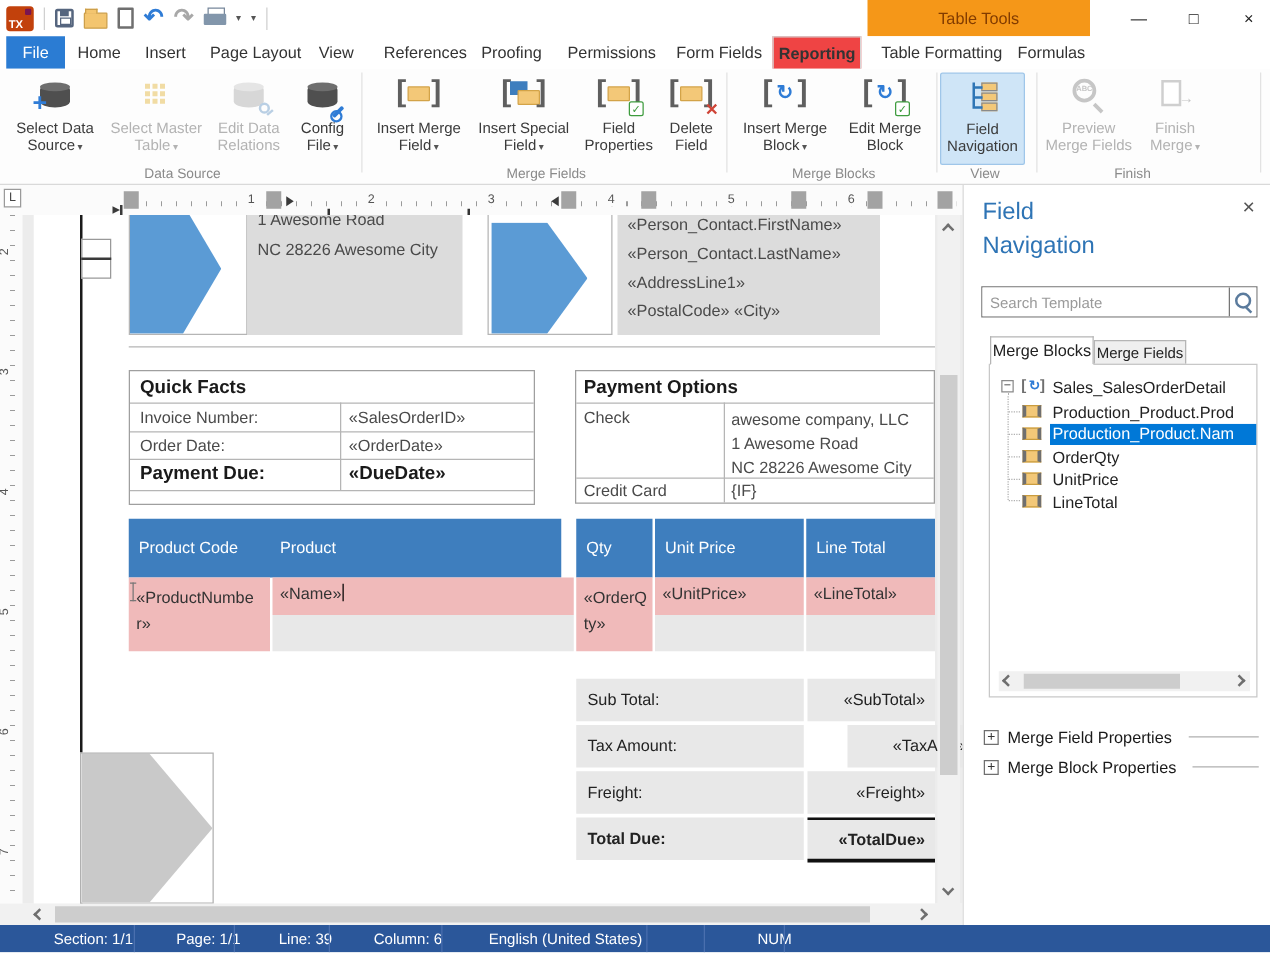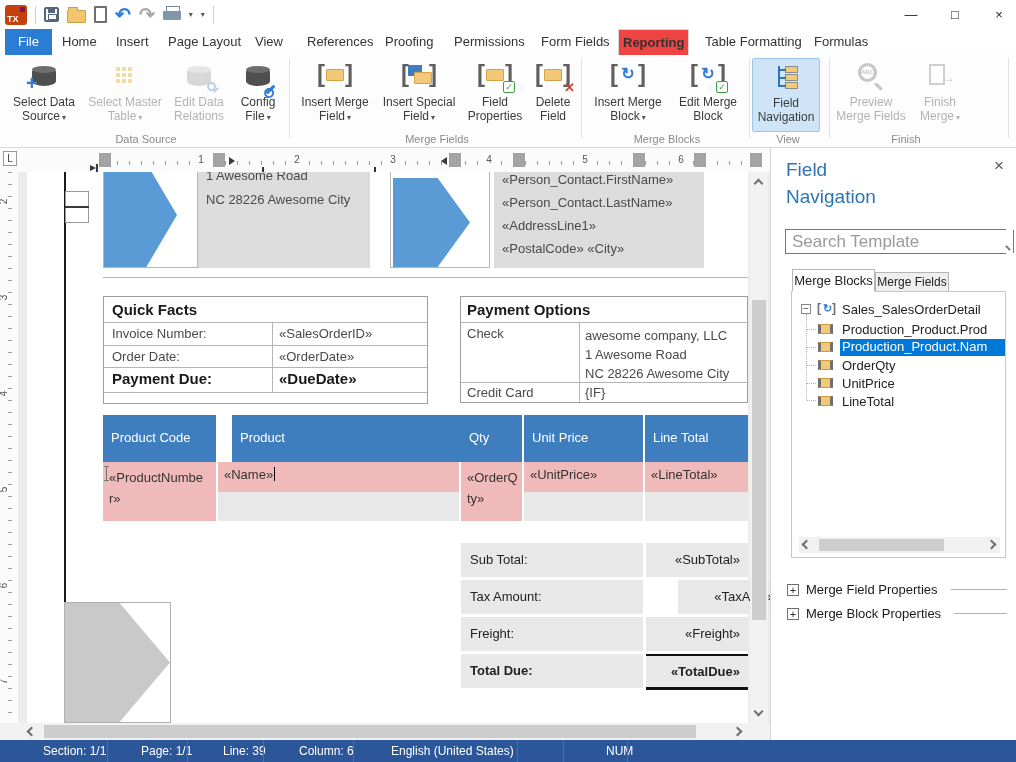--- a/index.html
+++ b/index.html
@@ -129,21 +129,21 @@
   .sb-thumb { position:absolute; background:#cdcdcd; }
   .chev { position:absolute; width:7px; height:7px; border-right:2px solid #6f6f6f; border-bottom:2px solid #6f6f6f; }
   .chev.up { transform:rotate(-135deg); } .chev.down { transform:rotate(45deg); }
   .chev.left { transform:rotate(135deg); } .chev.right { transform:rotate(-45deg); }
 
   
   .rpanel { left:770px; top:148px; width:246px; height:592px; background:#fff; border-left:1px solid #d8d8d8; }
   .p-title { position:absolute; left:15px; top:8px; width:120px; font-size:19px; line-height:27px; color:#2e74b5; }
   .p-close { position:absolute; right:12px; top:8px; font-size:17px; color:#555; cursor:default; }
   .searchbox { position:absolute; left:14px; top:81px; width:221px; height:25px; border:1px solid #767676; background:#fff; display:flex; }
-  .searchbox input { flex:1; border:none; outline:none; font-size:17px; padding-left:6px; color:#8b5cf6; font-family:"Liberation Sans",sans-serif; }
+  .searchbox input { flex:1; border:none; outline:none; font-size:12px; padding-left:6px; color:#8b5cf6; font-family:"Liberation Sans",sans-serif; }
   .searchbox input::placeholder { color:#9a9a9a; }
   .magbtn { width:22px; border-left:1px solid #767676; position:relative; background:#fff; }
   .magbtn::before { content:""; position:absolute; left:4px; top:4px; width:9px; height:9px; border:2px solid #5b7b9d; border-radius:50%; }
   .magbtn::after { content:""; position:absolute; right:3px; bottom:4px; width:6px; height:2px; background:#5b7b9d; transform:rotate(45deg); }
   .ptab { position:absolute; font-size:13px; color:#222; text-align:center; background:#efefef; border:1px solid #b5b5b5; }
   .ptab.sel { background:#fff; border-bottom:1px solid #fff; z-index:2; }
   .treebox { position:absolute; left:20px; top:143px; width:215px; height:267px; border:1px solid #c8c8c8; background:#fff; overflow:hidden; }
   .trow { position:absolute; left:0; width:215px; height:17px; font-size:13px; color:#222; white-space:nowrap; overflow:hidden; }
   .expander { position:absolute; width:10px; height:10px; border:1px solid #8a8a8a; background:#fff; font-size:10px; line-height:8px; text-align:center; color:#444; }
   .brkt { color:#6f6f6f; font-size:12px; font-weight:bold; }
@@ -175,20 +175,21 @@
       <div class="ic-save"></div>
       <div class="ic-open"></div>
       <div class="ic-new"></div>
       <div class="ic-undo">↶</div>
       <div class="ic-redo">↷</div>
       <div class="ic-print"></div>
       <div class="qcaret">▾</div>
       <div class="qcaret">▾</div>
       <div class="qsep"></div>
     </div>
+    <div class="ab ctx-tools">Table Tools</div>
     <div class="winbtns ab">
       <div class="winbtn">—</div>
       <div class="winbtn">□</div>
       <div class="winbtn">×</div>
     </div>
   </div>
 
   <div class="ab tabrow">
     <span class="rtab file" style="left:5px">File</span>
     <span class="rtab" style="left:58px">Home</span>
@@ -420,21 +421,21 @@
         <div class="doc-txt" style="position:absolute;left:124px;top:29px;line-height:19px">
           <div>awesome company, LLC</div>
           <div>1 Awesome Road</div>
           <div>NC 28226 Awesome City</div>
         </div>
         <div class="doc-txt" style="position:absolute;left:6px;top:88px">Credit Card</div>
         <div class="doc-txt" style="position:absolute;left:124px;top:88px">{IF}</div>
       </div>
 
       <div class="pcell" style="left:103px;top:415px;width:113px;height:47px">Product Code</div>
-      <div class="pcell" style="left:232px;top:415px;width:233px;height:47px">Product</div>
+      <div class="pcell" style="left:216px;top:415px;width:233px;height:47px">Product</div>
       <div class="pcell" style="left:461px;top:415px;width:61px;height:47px">Qty</div>
       <div class="pcell" style="left:524px;top:415px;width:119px;height:47px">Unit Price</div>
       <div class="pcell" style="left:645px;top:415px;width:103px;height:47px">Line Total</div>
 
       <div class="dcell pink wrapall" style="left:103px;top:462px;width:113px;height:59px">«ProductNumber»</div>
       <div class="ibeam" style="left:106px;top:466px"></div>
       <div class="dcell pink" style="left:218px;top:462px;width:241px;height:30px"><span>«Name»</span><span class="text-caret"></span></div>
       <div class="dcell grayrow" style="left:218px;top:492px;width:241px;height:29px"></div>
       <div class="dcell pink wrapall" style="left:461px;top:462px;width:61px;height:59px">«OrderQty»</div>
       <div class="dcell pink" style="left:524px;top:462px;width:119px;height:30px">«UnitPrice»</div>

